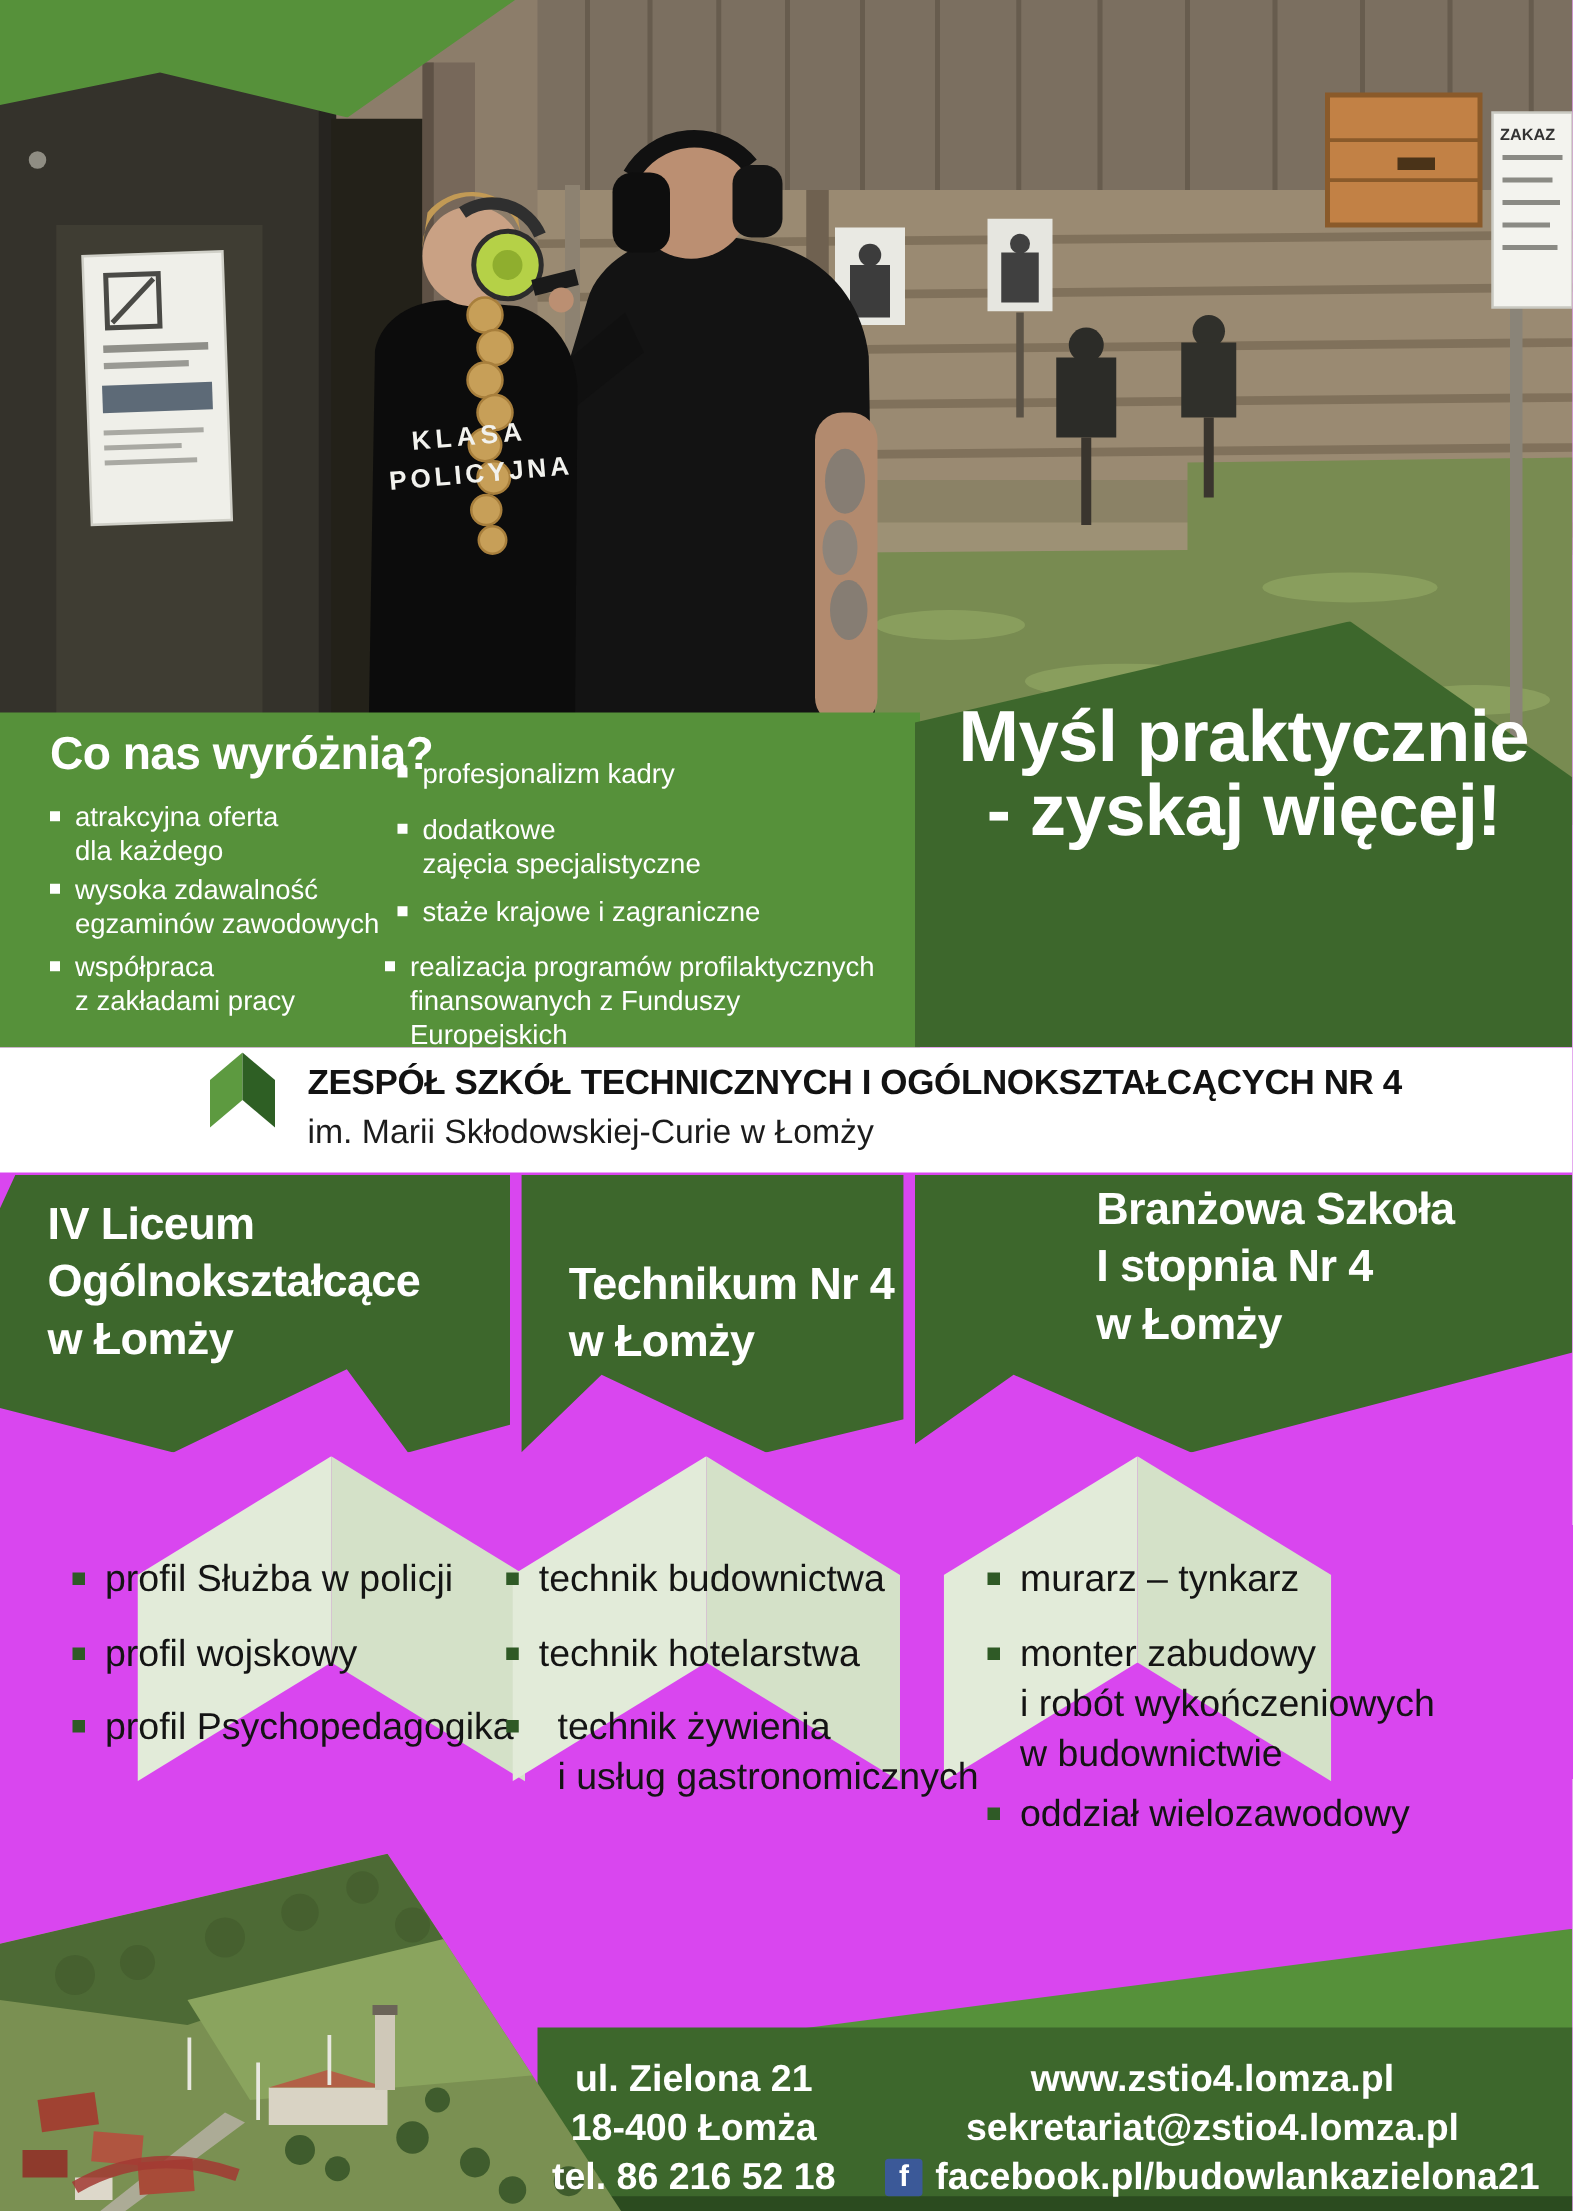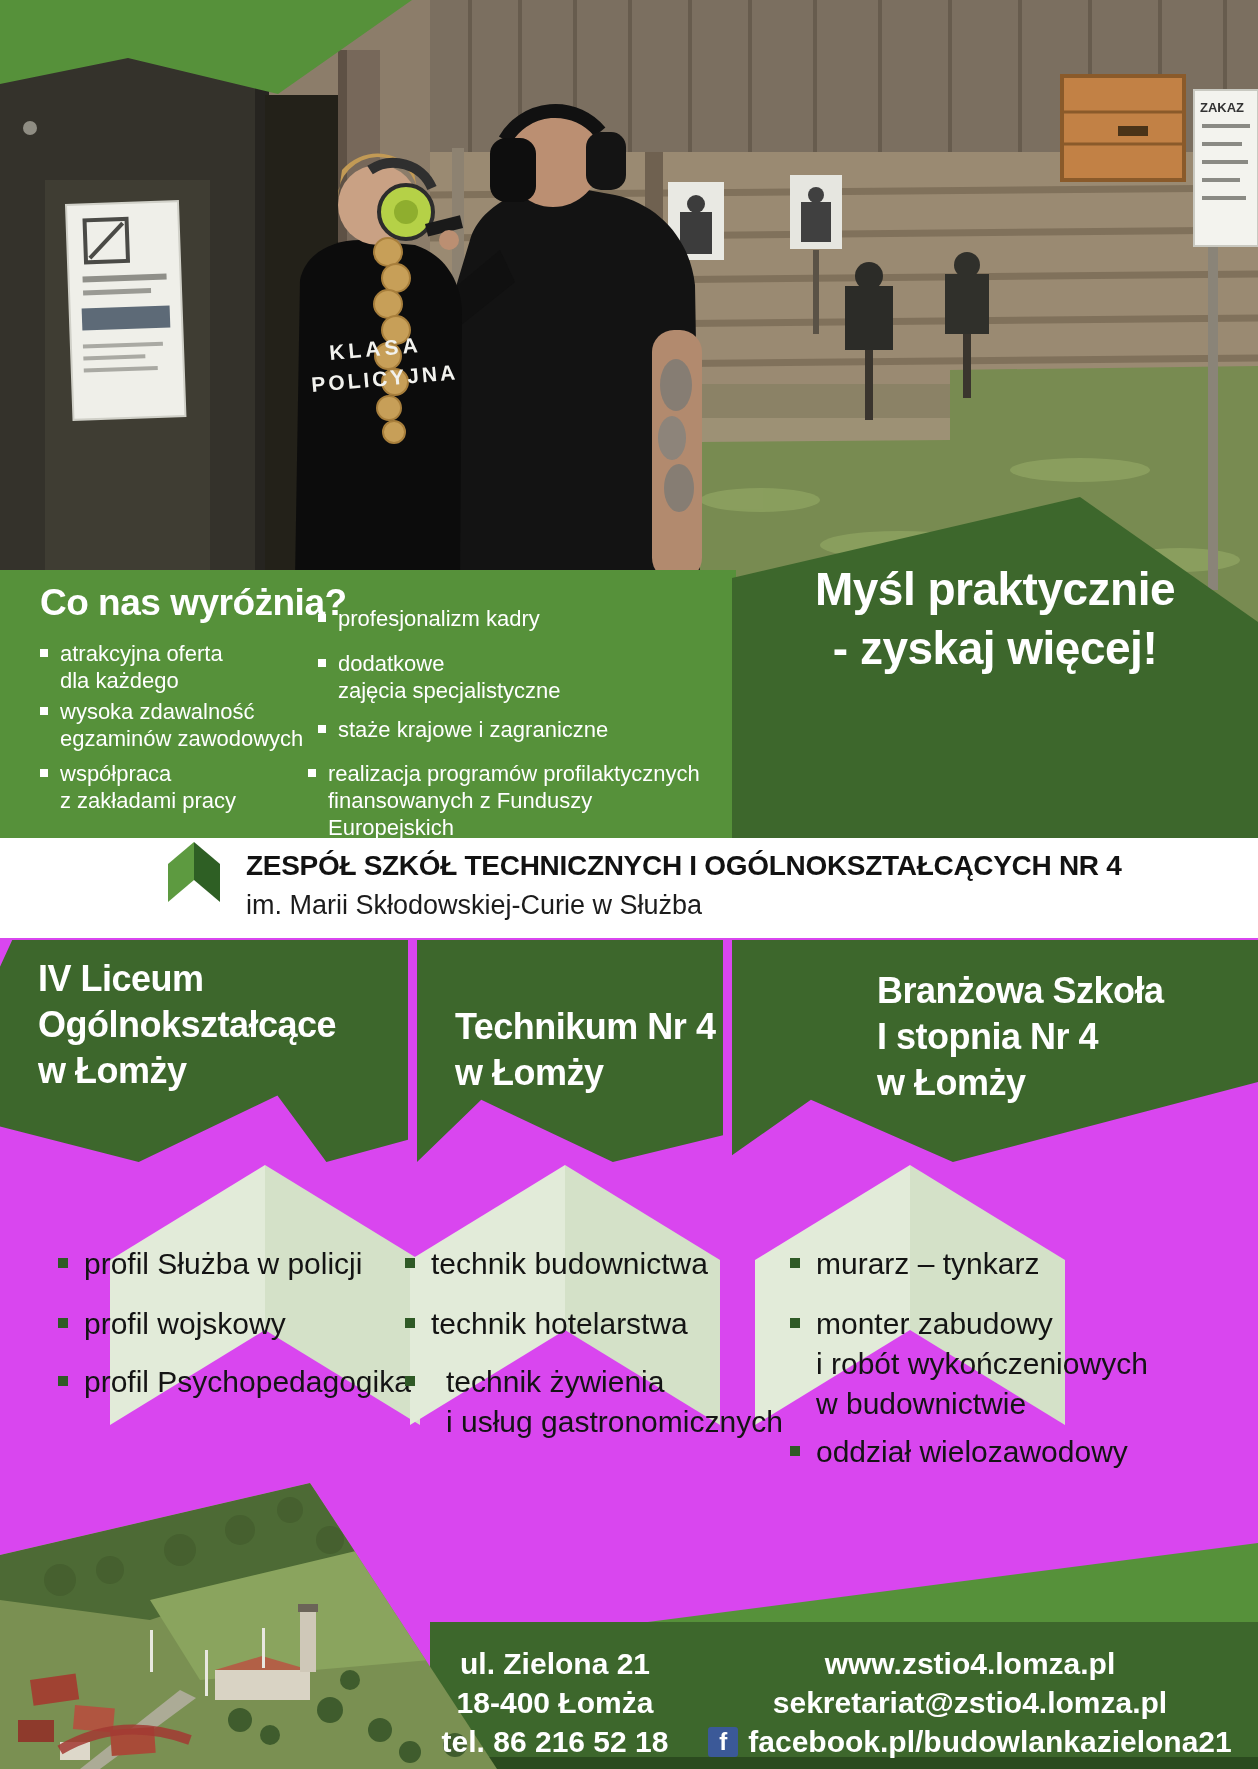--- a/index.html
+++ b/index.html
@@ -14,37 +14,37 @@
     clip-path:polygon(0 0,412px 0,278px 94px,128px 58px,0 84px);}
   
   #features-panel{left:0;top:570px;width:736px;height:268px;}
   #features-heading{left:40px;top:582px;color:#fff;font-size:37px;font-weight:bold;letter-spacing:-0.5px;}
   .feat-item{display:flex;align-items:flex-start;color:#fff;font-size:22px;line-height:27px;}
   .feat-bullet{flex:0 0 auto;width:8px;height:8px;background:#fff;margin:9px 12px 0 0;}
   
   #promo-panel{left:732px;top:497px;width:526px;height:341px;background:#3d672c;
     clip-path:polygon(0 81px,348px 0,526px 125px,526px 341px,0 341px);}
   #promo-text{left:742px;top:560px;width:506px;text-align:center;color:#fff;
-    font-size:46px;font-weight:bold;line-height:59px;letter-spacing:-0.5px;}
+    font-size:58px;font-weight:bold;line-height:59px;letter-spacing:-0.5px;}
   
   #brand-band{left:0;top:838px;width:1258px;height:100px;background:#fff;}
   #brand-name{left:246px;top:850px;font-size:28px;font-weight:bold;color:#121212;letter-spacing:-0.3px;}
   #brand-patron{left:246px;top:890px;font-size:27px;color:#1c1c1c;}
   
   .school-block{top:940px;height:222px;background:#3d672c;}
   #school-block-0{left:0;width:408px;
     clip-path:polygon(0 12%,3% 0,100% 0,100% 90%,80% 100%,68% 70%,34% 100%,0 84%);}
   #school-block-1{left:417px;width:306px;
     clip-path:polygon(0 0,100% 0,100% 88%,64% 100%,21% 72%,0 100%);}
   #school-block-2{left:732px;width:526px;
     clip-path:polygon(0 0,100% 0,100% 64%,42% 100%,15% 72%,0 97%);}
   .school-title{position:absolute;color:#fff;font-size:36px;font-weight:bold;line-height:46px;letter-spacing:-0.5px;}
   #school-title-0{left:38px;top:956px;}
   #school-title-1{left:455px;top:1004px;}
-  #school-title-2{left:877px;top:968px;}
+  #school-title-2{left:877px;top:944px;}
   
   .offer-item{position:absolute;display:flex;align-items:flex-start;color:#141414;
     font-size:30px;line-height:40px;margin-top:12px;}
   .offer-bullet{flex:0 0 auto;width:10px;height:10px;background:#2f5a26;margin:14px 16px 0 0;}
   
   #footer-wedge{left:640px;top:1543px;width:618px;height:80px;background:#56913a;
     clip-path:polygon(0 100%,100% 0,100% 100%);}
   #footer-bar{left:430px;top:1622px;width:828px;height:147px;background:#3d672c;}
   #footer-strip{left:430px;top:1757px;width:828px;height:12px;background:#2b4b1f;}
   .footer-col{color:#fff;font-size:30px;font-weight:bold;line-height:39px;text-align:center;}
@@ -249,21 +249,21 @@
     <div>Myśl praktycznie</div>
     <div>- zyskaj więcej!</div>
   </div>
 
   <div class="abs" id="brand-band"></div>
   <svg class="abs" style="left:168px;top:842px;" width="52" height="64" viewBox="0 0 52 64">
     <polygon points="0,22 26,0 26,38 0,60" fill="#5d9a40"></polygon>
     <polygon points="26,0 52,22 52,60 26,38" fill="#2e5f24"></polygon>
   </svg>
   <div class="abs" id="brand-name">ZESPÓŁ SZKÓŁ TECHNICZNYCH I OGÓLNOKSZTAŁCĄCYCH NR 4</div>
-  <div class="abs" id="brand-patron">im. Marii Skłodowskiej-Curie w Służba</div>
+  <div class="abs" id="brand-patron">im. Marii Skłodowskiej-Curie w Łomży</div>
 
   <div class="abs school-block" id="school-block-0"></div>
   <div class="abs school-block" id="school-block-1"></div>
   <div class="abs school-block" id="school-block-2"></div>
   <div class="school-title pre" id="school-title-0">IV Liceum
 Ogólnokształcące
 w Łomży</div>
   <div class="school-title pre" id="school-title-1">Technikum Nr 4
 w Łomży</div>
   <div class="school-title pre" id="school-title-2">Branżowa Szkoła

